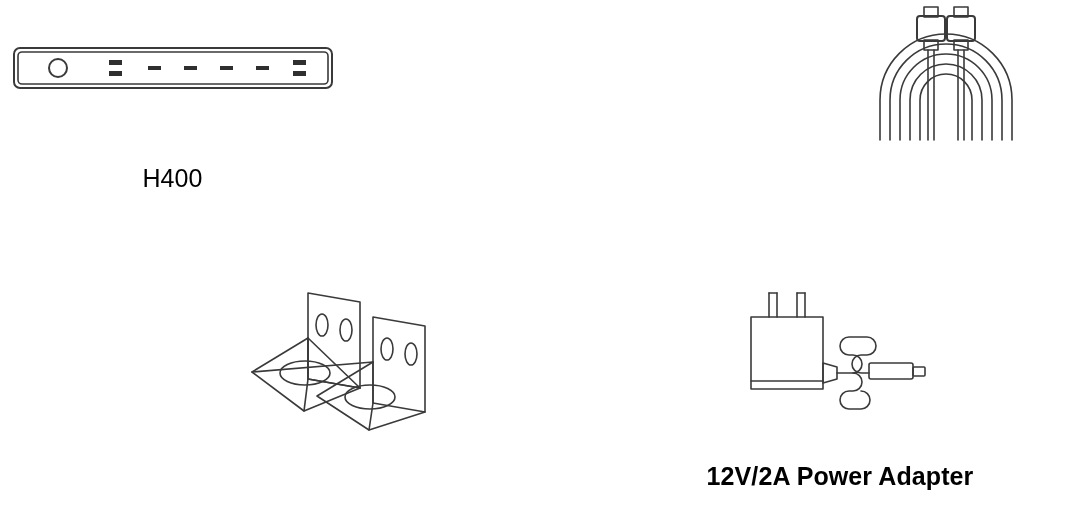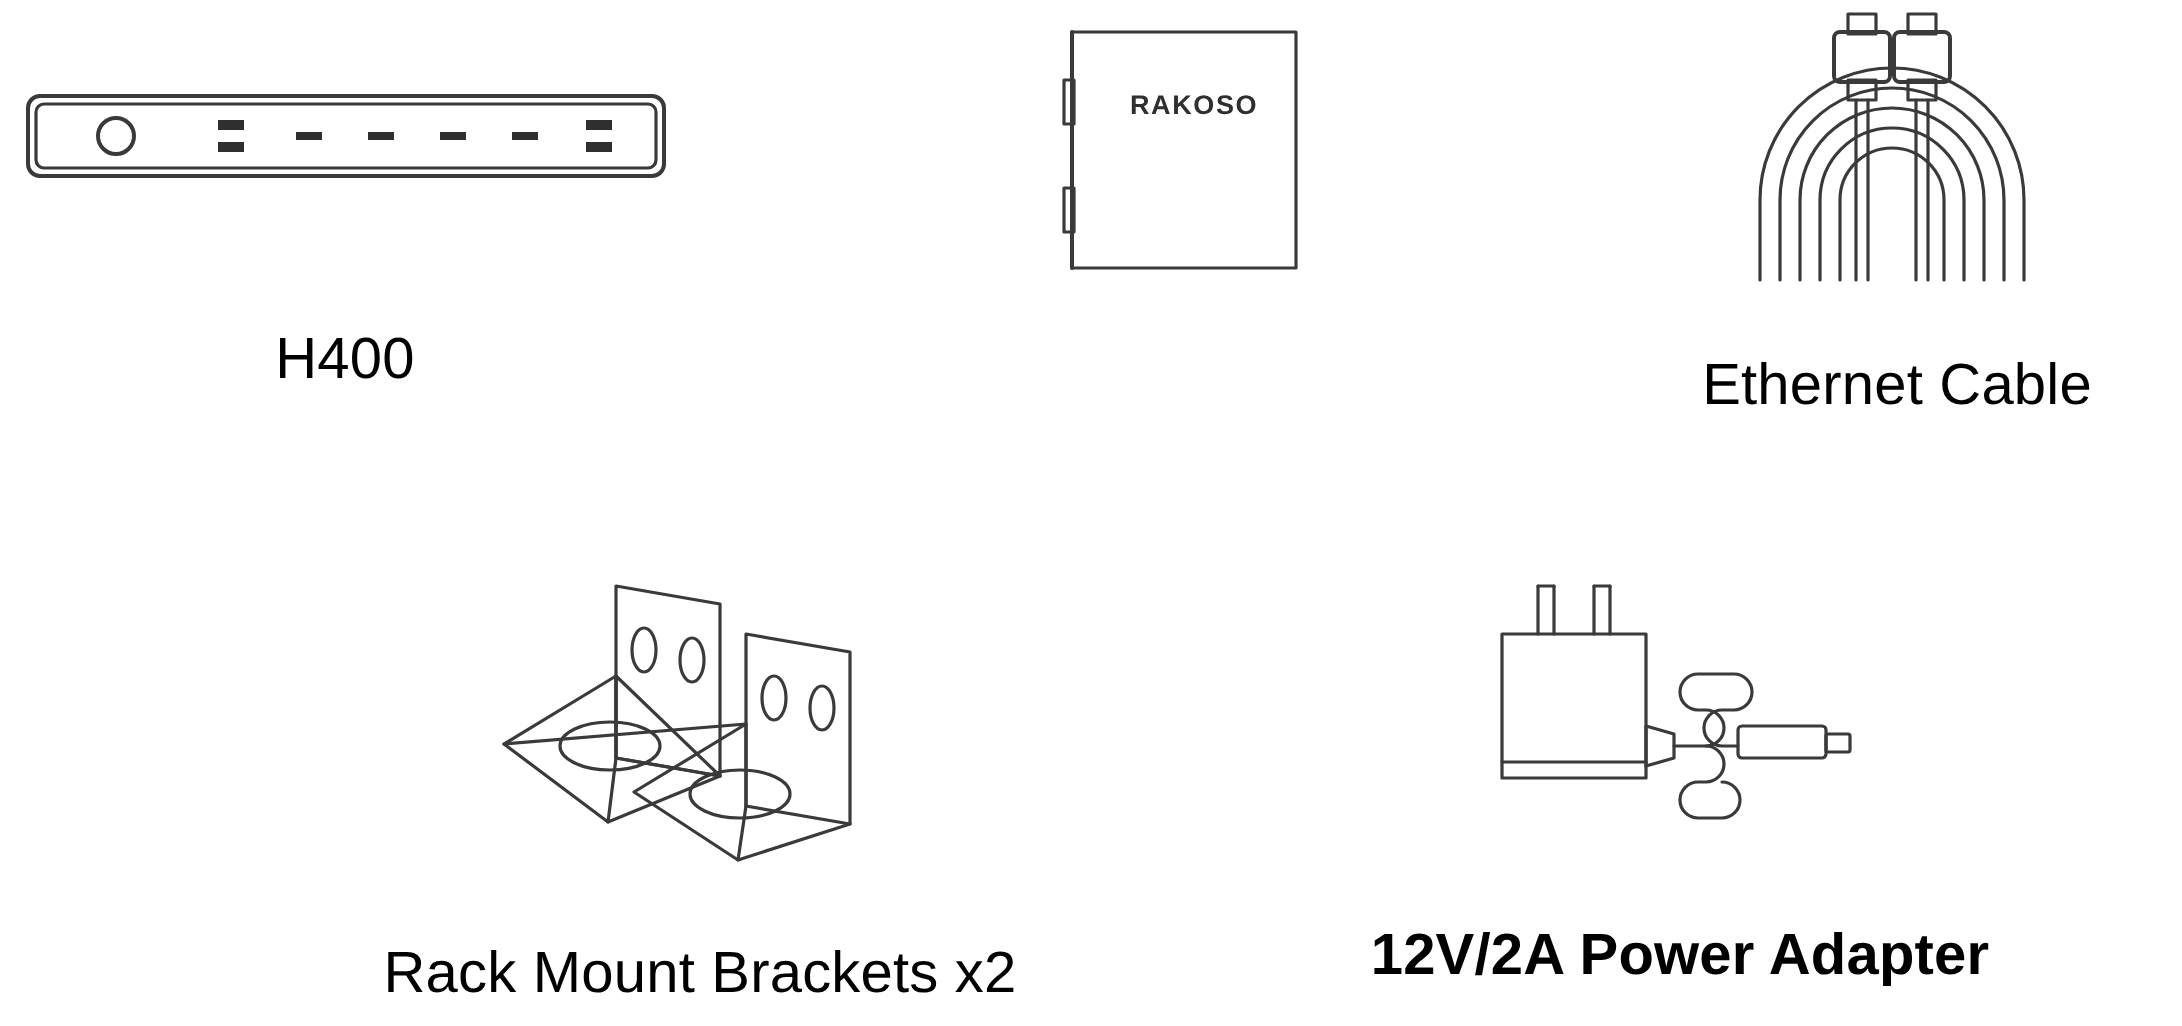--- a/index.html
+++ b/index.html
@@ -24,21 +24,21 @@
     display: flex;
     flex-direction: column;
     align-items: center;
   }
   .art {
     display: flex;
     align-items: flex-end;
     justify-content: center;
   }
   .item-label {
-    font-size: 29px;
+    font-size: 25px;
     line-height: 1.1;
     letter-spacing: 0.1px;
     color: #000000;
     white-space: nowrap;
     text-align: center;
   }
 
   
   #cell-switch   { left: 0px;   top: 10px;  width: 345px; }
   #cell-manual   { left: 400px; top: 0px;   width: 380px; }
@@ -103,31 +103,20 @@
         <rect class="solid-mark" x="244" y="20" width="13" height="4"></rect>
 
         <rect class="solid-mark" x="281" y="14" width="13" height="5"></rect>
         <rect class="solid-mark" x="281" y="25" width="13" height="5"></rect>
       </svg>
     </div>
     <div class="item-label">H400</div>
   </div>
 
   <div class="item-cell" id="cell-manual">
-    <div class="art">
-      <svg width="124" height="130" viewBox="0 0 124 130" aria-hidden="true">
-        <rect class="ln ln-thin" x="8" y="6" width="112" height="118"></rect>
-
-        <line class="ln" x1="8" y1="6" x2="8" y2="124"></line>
-
-        <rect class="ln ln-thin" x="4" y="30" width="5" height="22"></rect>
-        <rect class="ln ln-thin" x="4" y="84" width="5" height="22"></rect>
-        <text class="logo-text" x="37" y="47">RAKOSO</text>
-      </svg>
-    </div>
   </div>
 
   <div class="item-cell" id="cell-cable">
     <div class="art">
       <svg width="180" height="136" viewBox="0 0 180 136" aria-hidden="true">
 
         <path class="ln ln-thin" d="M 64 136 L 64 96 A 26 26 0 0 1 116 96 L 116 136"></path>
         <path class="ln ln-thin" d="M 54 136 L 54 96 A 36 36 0 0 1 126 96 L 126 136"></path>
         <path class="ln ln-thin" d="M 44 136 L 44 96 A 46 46 0 0 1 136 96 L 136 136"></path>
         <path class="ln ln-thin" d="M 34 136 L 34 96 A 56 56 0 0 1 146 96 L 146 136"></path>
@@ -141,21 +130,20 @@
 
         <rect class="ln ln-thin" x="68" y="36" width="14" height="10"></rect>
         <rect class="ln" x="61" y="12" width="28" height="25" rx="3" ry="3"></rect>
         <rect class="ln ln-thin" x="68" y="3" width="14" height="10"></rect>
 
         <rect class="ln ln-thin" x="98" y="36" width="14" height="10"></rect>
         <rect class="ln" x="91" y="12" width="28" height="25" rx="3" ry="3"></rect>
         <rect class="ln ln-thin" x="98" y="3" width="14" height="10"></rect>
       </svg>
     </div>
-    <div class="item-label">Ethernet Cable</div>
   </div>
 
   <div class="item-cell" id="cell-brackets">
     <div class="art">
       <svg width="220" height="150" viewBox="0 0 220 150" aria-hidden="true">
 
         <path class="ln ln-thin" d="M 68 13 L 120 22 L 120 108 L 68 99 Z"></path>
 
         <path class="ln ln-thin" d="M 68 58 L 68 99 L 120 108 L 120 108 L 68 58"></path>
         <path class="ln ln-thin" d="M 68 58 L 12 92 L 64 131 L 120 108"></path>
@@ -170,21 +158,20 @@
         <path class="ln ln-thin" d="M 133 37 L 185 46 L 185 132 L 133 123 Z"></path>
         <path class="ln ln-thin" d="M 133 82 L 12 92"></path>
         <path class="ln ln-thin" d="M 133 82 L 77 116 L 129 150 L 185 132"></path>
         <path class="ln ln-thin" d="M 133 82 L 133 123"></path>
         <path class="ln ln-thin" d="M 129 150 L 133 123"></path>
         <ellipse class="ln ln-thin" cx="147" cy="69" rx="6" ry="11"></ellipse>
         <ellipse class="ln ln-thin" cx="171" cy="74" rx="6" ry="11"></ellipse>
         <ellipse class="ln ln-thin" cx="130" cy="117" rx="25" ry="12"></ellipse>
       </svg>
     </div>
-    <div class="item-label">Rack Mount Brackets x2</div>
   </div>
 
   <div class="item-cell" id="cell-adapter">
     <div class="art">
       <svg width="190" height="140" viewBox="0 0 190 140" aria-hidden="true">
 
         <path class="ln ln-thin" d="M 24 8 L 24 32"></path>
         <path class="ln ln-thin" d="M 32 8 L 32 32"></path>
         <path class="ln ln-thin" d="M 24 8 L 32 8"></path>
         <path class="ln ln-thin" d="M 52 8 L 52 32"></path>

